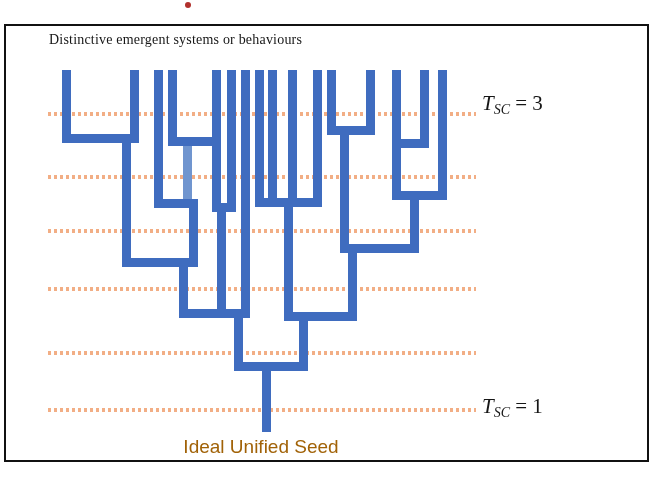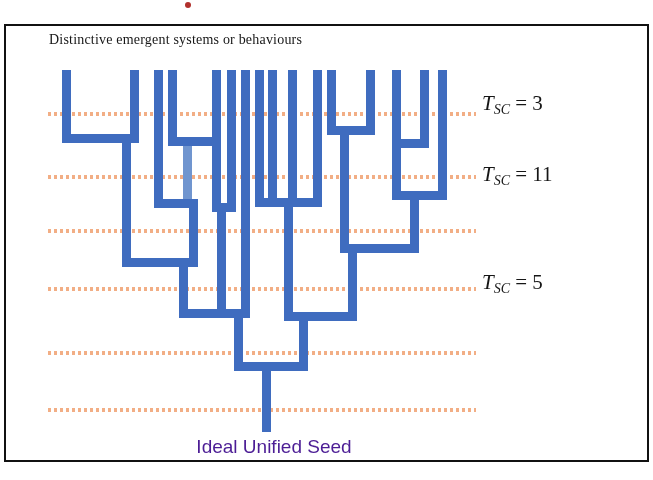--- a/index.html
+++ b/index.html
@@ -10,22 +10,22 @@
          border:2px solid #111;background:#fff;}
   .title{position:absolute;left:49px;top:32px;font-size:14px;color:#161616;
          letter-spacing:0.2px;white-space:nowrap;}
   .layer{position:absolute;left:0;top:0;width:653px;height:480px;pointer-events:none;}
   .seg{position:absolute;}
   .dotline{position:absolute;height:4px;}
   .tlabel{position:absolute;height:28px;line-height:28px;font-size:21px;
           color:#161616;white-space:nowrap;}
   .tlabel .tsym{font-style:italic;}
   .tlabel sub{font-style:italic;font-size:14px;line-height:0;vertical-align:-4px;}
-  .footer{position:absolute;left:274px;top:436px;transform:translateX(-50%);
-          font-family:"Liberation Sans", sans-serif;font-size:19px;color:#4c1d95;
+  .footer{position:absolute;left:261px;top:436px;transform:translateX(-50%);
+          font-family:"Liberation Sans", sans-serif;font-size:19px;color:#a16207;
           white-space:nowrap;text-align:right;}
 </style>
 </head>
 <body>
 
 <div class="red-dot" style="background: rgb(177, 48, 44); left: 185px; top: 2px;"></div>
 
 <div class="frame"></div>
 
 <div class="title">Distinctive emergent systems or behaviours</div>
@@ -76,17 +76,16 @@
     <div class="seg" style="left: 391.5px; top: 138.5px; width: 37px; height: 9px; background: rgb(63, 108, 191);"></div>
     <div class="seg" style="left: 391.5px; top: 190.5px; width: 55px; height: 9px; background: rgb(63, 108, 191);"></div>
     <div class="seg" style="left: 339.5px; top: 243.5px; width: 79px; height: 9px; background: rgb(63, 108, 191);"></div>
     <div class="seg" style="left: 121.5px; top: 257.5px; width: 76px; height: 9px; background: rgb(63, 108, 191);"></div>
     <div class="seg" style="left: 178.5px; top: 308.5px; width: 71px; height: 9px; background: rgb(63, 108, 191);"></div>
     <div class="seg" style="left: 283.5px; top: 311.5px; width: 73px; height: 9px; background: rgb(63, 108, 191);"></div>
     <div class="seg" style="left: 233.5px; top: 361.5px; width: 74px; height: 9px; background: rgb(63, 108, 191);"></div>
   </div>
 <div class="layer" id="label-layer">
     <div class="tlabel" style="left: 482px; top: 89px;"><span class="tsym">T</span><sub>SC</sub><span> = 3</span></div>
-    <div class="tlabel" style="left: 482px; top: 160px;"><span class="tsym">T</span><sub>SC</sub><span> = 11</span></div>
-    <div class="tlabel" style="left: 482px; top: 268px;"><span class="tsym">T</span><sub>SC</sub><span> = 5</span></div>
+    <div class="tlabel" style="left: 482px; top: 392px;"><span class="tsym">T</span><sub>SC</sub><span> = 1</span></div>
   </div>
 
 <div class="footer">Ideal Unified Seed</div>
 
 </body></html>

